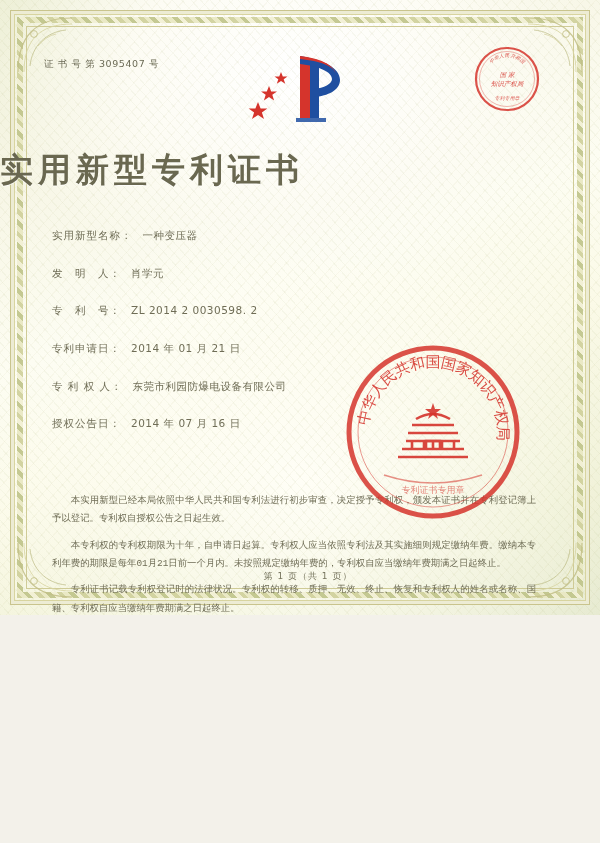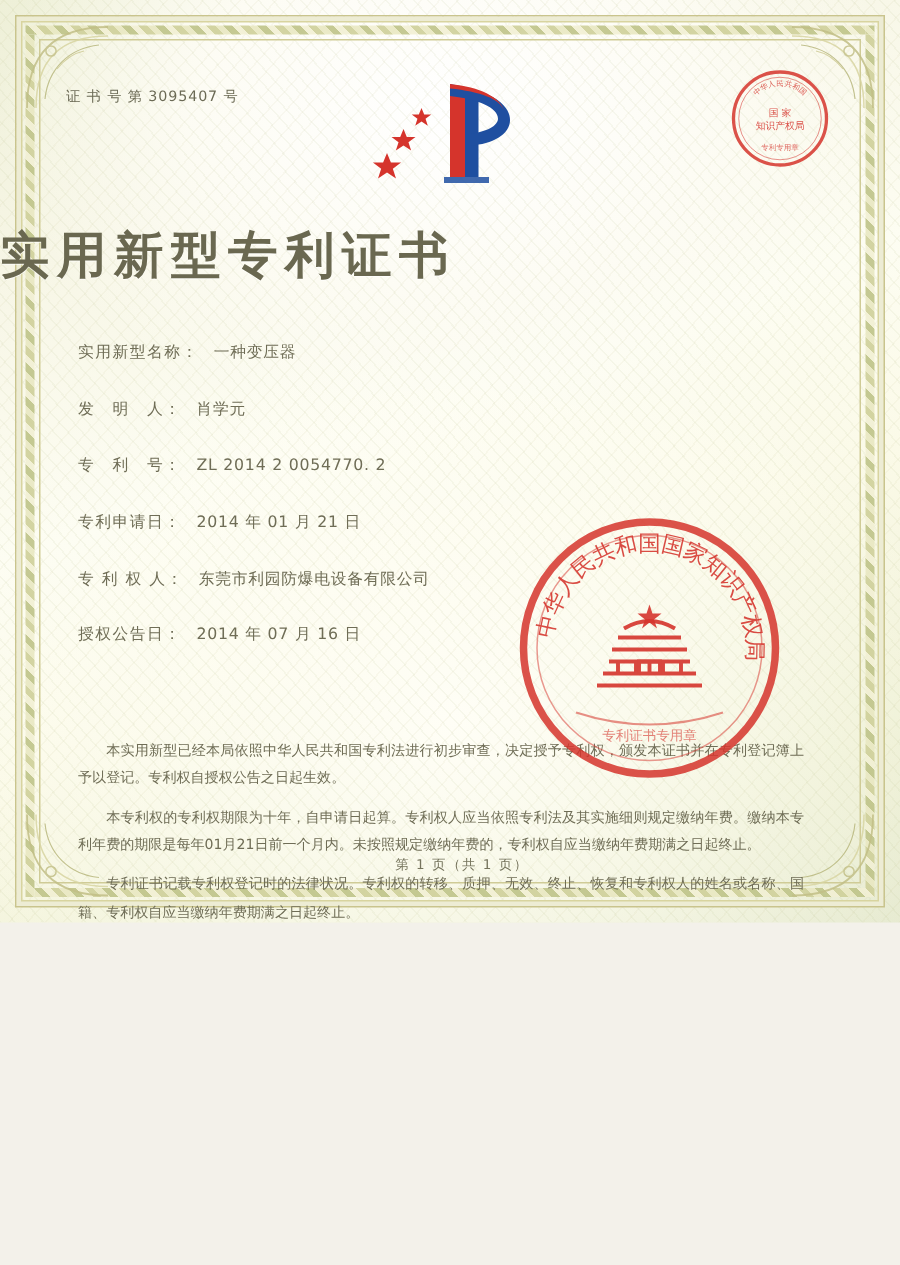--- a/index.html
+++ b/index.html
@@ -104,23 +104,24 @@
     font-size: 33px;
     font-weight: bold;
     letter-spacing: 5px;
     color: #6a6850;
     text-shadow: 0 1px 0 rgba(255,255,255,.7);
   }
 
   
   .seal-top {
     position: absolute;
-    right: 45px; top: 44px;
+    right: 58px; top: 44px;
     width: 70px; height: 70px;
     pointer-events: none;
+    font-style: italic;
   }
   .seal-top svg { width: 70px; height: 70px; display: block; }
 
   
   .fields {
     position: absolute;
     left: 52px; right: 52px; top: 228px;
     color: #6f6d56;
     font-size: 10.5px;
     line-height: 1.4;
@@ -141,20 +142,21 @@
   }
 
   
   .body-text {
     position: absolute;
     left: 52px; right: 64px; top: 492px;
     color: #6f6d56;
     font-size: 9.4px;
     line-height: 1.95;
     text-align: justify;
+    font-family: Liberation Mono, monospace;
   }
   .body-text p {
     margin: 0 0 8px 0;
     text-indent: 2em;
   }
 
   
   .barcode {
     position: absolute;
     left: 60px; top: 656px;
@@ -293,21 +295,21 @@
     <div class="field">
       <span class="flabel">实用新型名称：</span>
       <span class="fvalue">一种变压器</span>
     </div>
     <div class="field">
       <span class="flabel">发　明　人：</span>
       <span class="fvalue">肖学元</span>
     </div>
     <div class="field">
       <span class="flabel">专　利　号：</span>
-      <span class="fvalue">ZL 2014 2 0054770. 2</span>
+      <span class="fvalue">ZL 2014 2 0030598. 2</span>
     </div>
     <div class="field">
       <span class="flabel">专利申请日：</span>
       <span class="fvalue">2014 年 01 月 21 日</span>
     </div>
     <div class="field">
       <span class="flabel">专 利 权 人：</span>
       <span class="fvalue">东莞市利园防爆电设备有限公司</span>
     </div>
     <div class="field">

